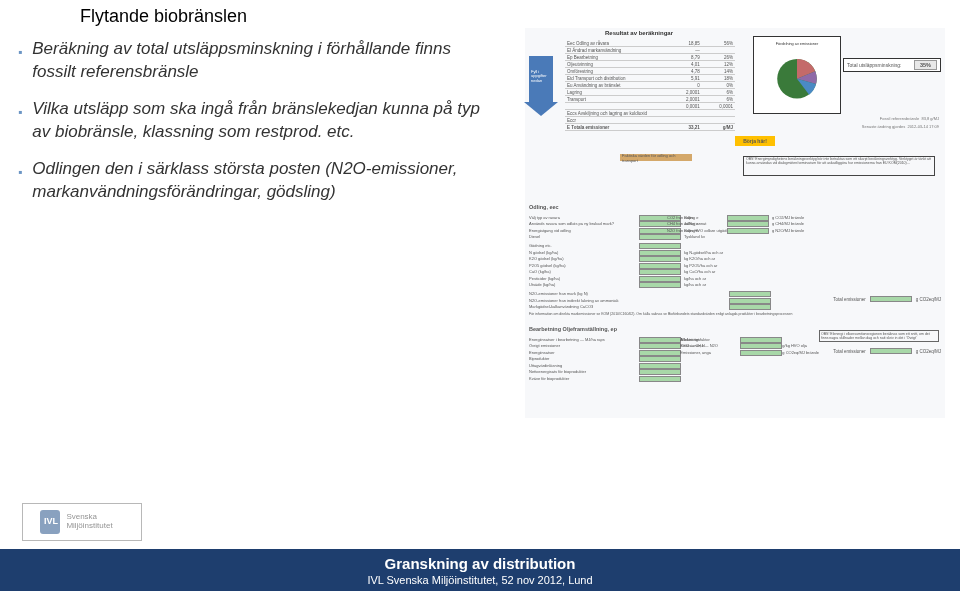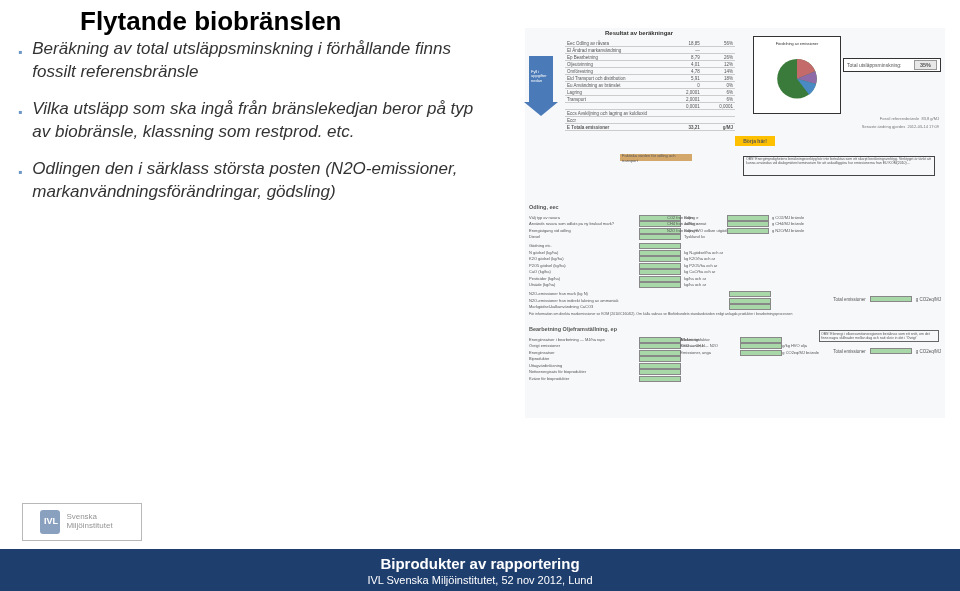--- a/index.html
+++ b/index.html
@@ -1,18 +1,18 @@
 <!DOCTYPE html>
 <html><head>
 <meta charset="utf-8">
 <style>
 *{margin:0;padding:0;box-sizing:border-box}
 body{width:960px;height:591px;font-family:Verdana,sans-serif;background:#fff;position:relative;overflow:hidden}
 .slide{width:100%;height:100%;position:relative}
-.title{position:absolute;left:80px;top:6px;font-size:26px;font-weight:bold;color:#000}
+.title{position:absolute;left:80px;top:6px;font-size:18px;font-weight:normal;color:#000}
 .bullets{position:absolute;left:18px;top:38px;width:465px}
 .bullet{display:flex;align-items:flex-start;margin-bottom:14px;font-family:Verdana,sans-serif;font-style:italic;color:#333;font-size:17px;line-height:1.35}
 .bullet-mark{color:#6b95c4;font-size:12px;margin-right:10px;margin-top:6px;flex-shrink:0}
 .complex{position:absolute;left:525px;top:28px;width:420px;height:390px;background:#f7f8fa;font-size:5px;color:#555}
 .res-title{position:absolute;left:80px;top:2px;font-weight:bold;font-size:6px;color:#333}
 .result-table{position:absolute;left:40px;top:12px;width:170px;font-size:4.5px}
 .result-table div{display:flex;justify-content:space-between;padding:0.5px 2px;border-bottom:0.5px solid #ccc}
 .result-table .lab{flex:3}
 .result-table .num{flex:1;text-align:right}
 .result-table .bold{font-weight:bold}
@@ -55,21 +55,21 @@
 <div class="slide">
   <div class="title">Flytande biobränslen</div>
 
   <div class="bullets">
     <div class="bullet">
         <span class="bullet-mark">▪</span>
         <span>Beräkning av total utsläppsminskning i förhållande finns fossilt referensbränsle</span>
       </div>
     <div class="bullet">
         <span class="bullet-mark">▪</span>
-        <span>Vilka utsläpp som ska ingå från bränslekedjan beror på typ av biobränsle, klassning som restprod. etc.</span>
+        <span>Vilka utsläpp som ska ingå från bränslekedjan kunna på typ av biobränsle, klassning som restprod. etc.</span>
       </div>
     <div class="bullet">
         <span class="bullet-mark">▪</span>
         <span>Odlingen den i särklass största posten (N2O-emissioner, markanvändningsförändringar, gödsling)</span>
       </div>
   </div>
 
   <div class="complex">
     <div class="res-title">Resultat av beräkningar</div>
 
@@ -328,16 +328,16 @@
         <span>g CO2eq/MJ</span>
       </div>
   </div>
 
   <div class="logo">
     <div class="logo-mark"></div>
     <div class="logo-text">Svenska Miljöinstitutet</div>
   </div>
 
   <div class="footer-bar">
-    <div class="footer-title">Biprodukter av rapportering</div>
+    <div class="footer-title">Granskning av distribution</div>
     <div class="footer-sub">IVL Svenska Miljöinstitutet, 52 nov 2012, Lund</div>
   </div>
 </div>
 
 </body></html>

